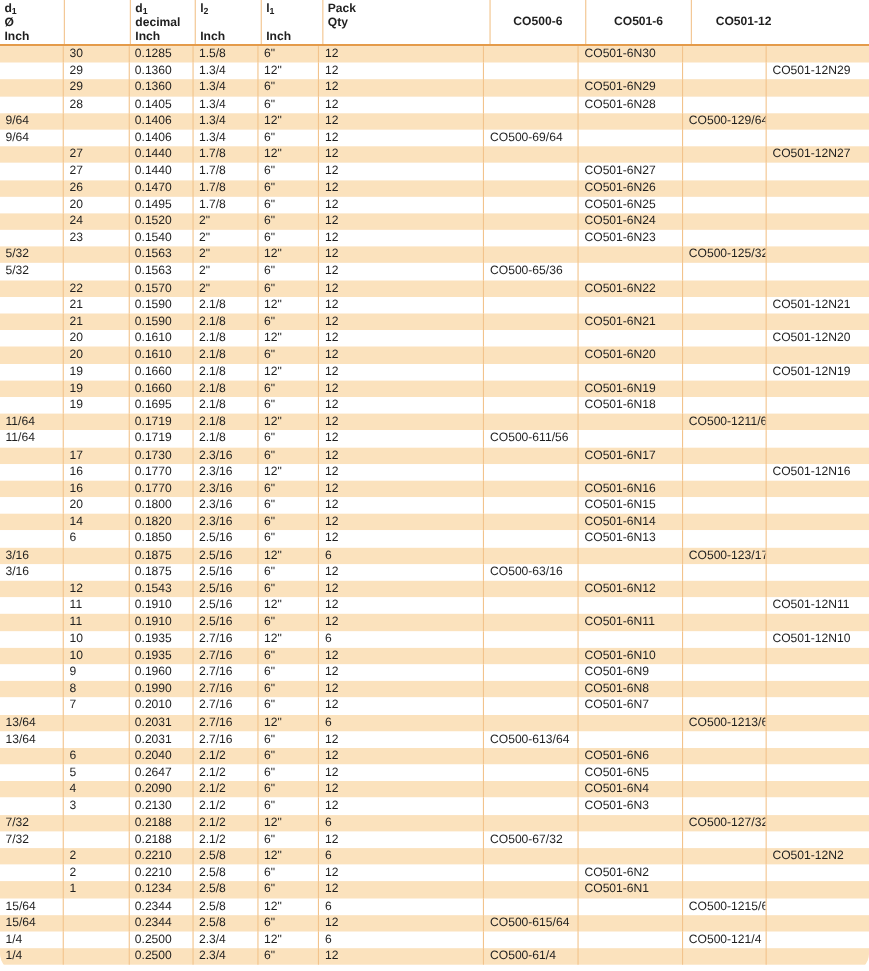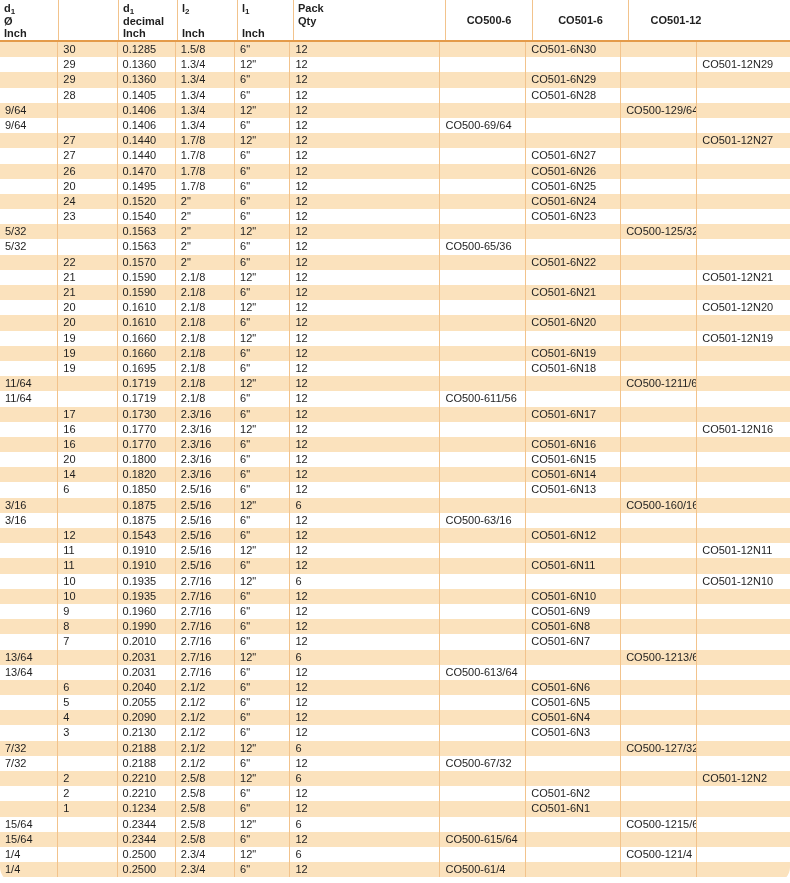--- a/index.html
+++ b/index.html
@@ -434,21 +434,21 @@
       </div>
       <div class="row orange">
         <div class="cell c1">3/16</div>
         <div class="cell c2"></div>
         <div class="cell c3">0.1875</div>
         <div class="cell c4">2.5/16</div>
         <div class="cell c5">12"</div>
         <div class="cell c6">6</div>
         <div class="cell c7"></div>
         <div class="cell c8"></div>
-        <div class="cell c9">CO500-160/16</div>
+        <div class="cell c9">CO500-123/17</div>
         <div class="cell c10"></div>
       </div>
       <div class="row white">
         <div class="cell c1">3/16</div>
         <div class="cell c2"></div>
         <div class="cell c3">0.1875</div>
         <div class="cell c4">2.5/16</div>
         <div class="cell c5">6"</div>
         <div class="cell c6">12</div>
         <div class="cell c7">CO500-63/16</div>
@@ -584,21 +584,21 @@
         <div class="cell c5">6"</div>
         <div class="cell c6">12</div>
         <div class="cell c7"></div>
         <div class="cell c8">CO501-6N6</div>
         <div class="cell c9"></div>
         <div class="cell c10"></div>
       </div>
       <div class="row white">
         <div class="cell c1"></div>
         <div class="cell c2">5</div>
-        <div class="cell c3">0.2055</div>
+        <div class="cell c3">0.2647</div>
         <div class="cell c4">2.1/2</div>
         <div class="cell c5">6"</div>
         <div class="cell c6">12</div>
         <div class="cell c7"></div>
         <div class="cell c8">CO501-6N5</div>
         <div class="cell c9"></div>
         <div class="cell c10"></div>
       </div>
       <div class="row orange">
         <div class="cell c1"></div>

